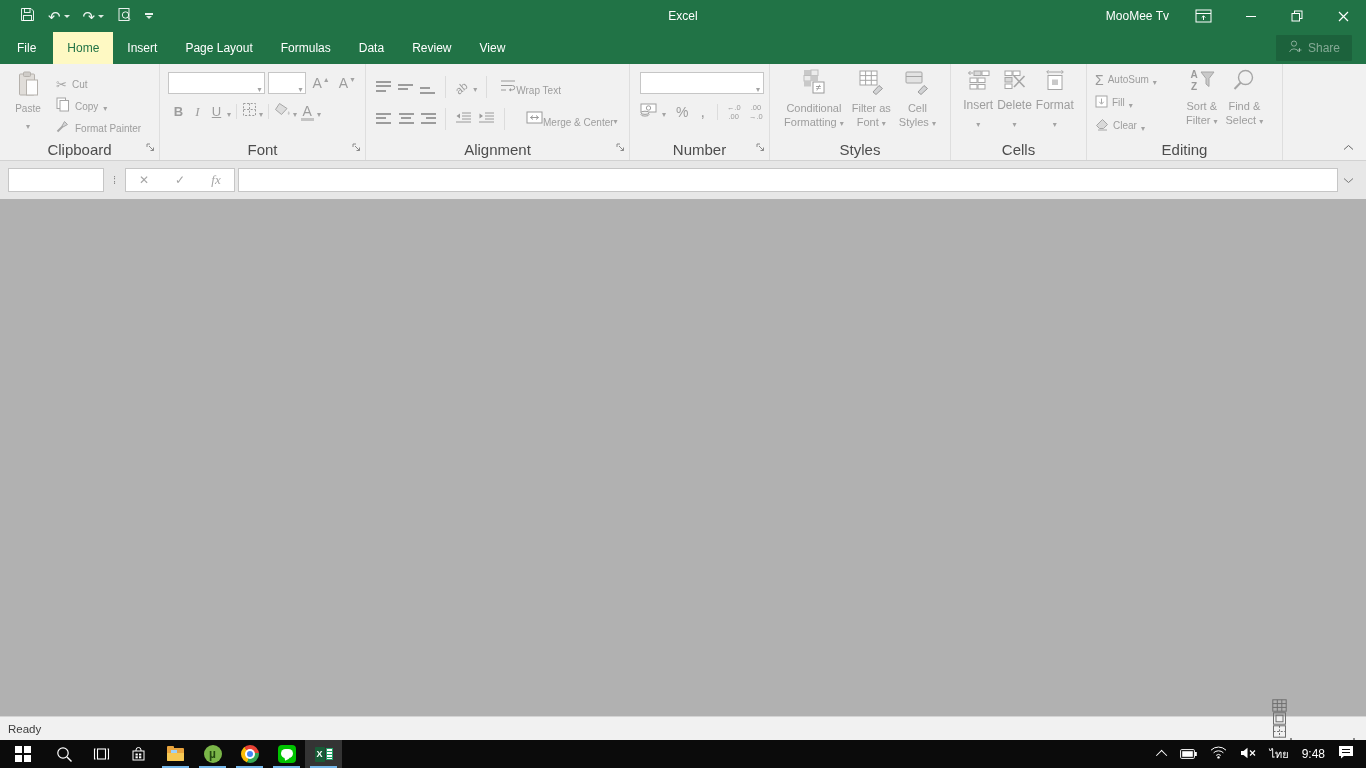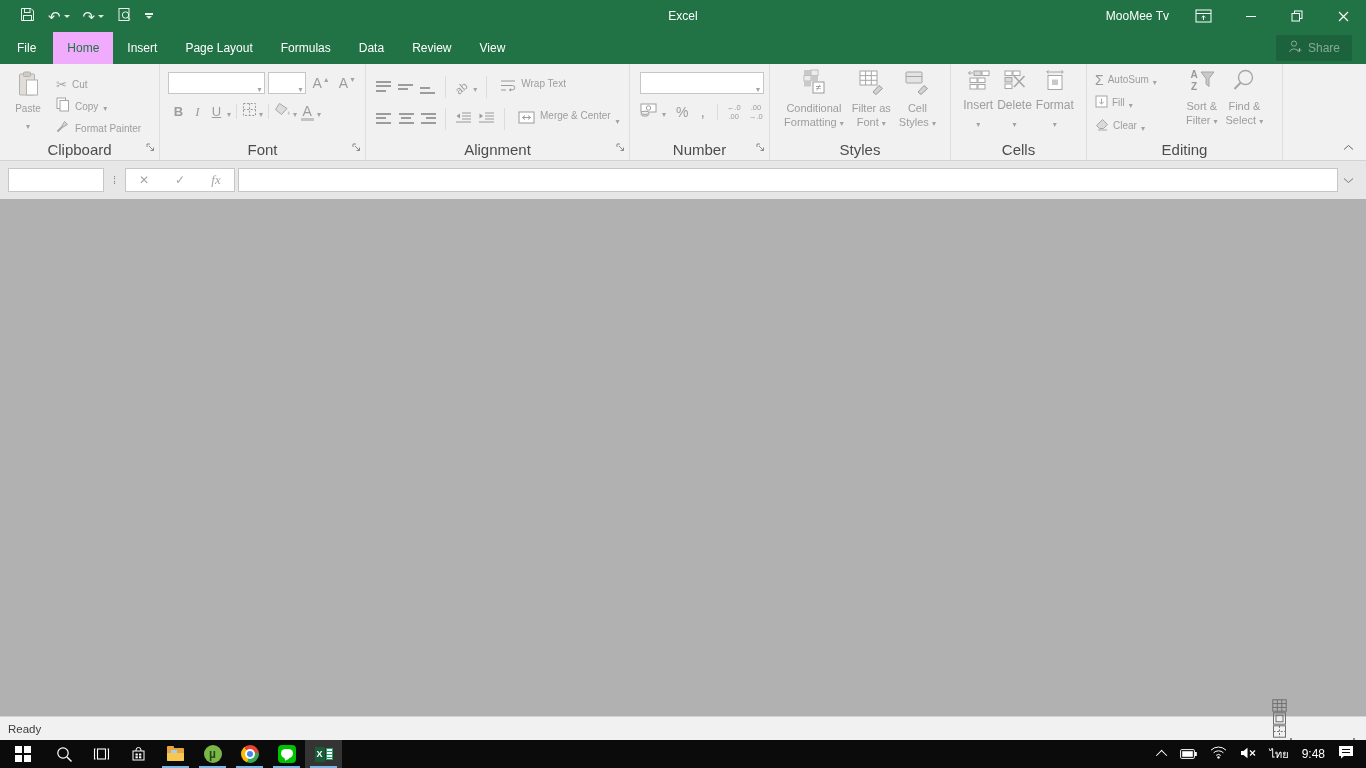--- a/index.html
+++ b/index.html
@@ -19,21 +19,21 @@
   .tb-right { margin-left:auto; display:flex; align-items:center; height:32px; z-index:2; }
   .tb-user { font-size:12px; margin-right:26px; }
   .tb-ribbonopts { margin-right:16px; display:flex; align-items:center; }
   .winbtn { width:46px; height:32px; display:flex; align-items:center; justify-content:center; }
   .min-glyph { width:10px; height:1px; background:#fff; }
 
   
   #tabrow { top:32px; height:32px; background:#217346; display:flex; align-items:stretch; }
   .rtab { padding:0 14px; display:flex; align-items:center; font-size:12px; color:#fff; }
   .rtab.file { padding:0 17px; }
-  .rtab.active { background:#f0abfc; color:#217346; }
+  .rtab.active { background:#fef9c3; color:#217346; }
   .tellme { display:flex; align-items:center; gap:7px; margin-left:19px; font-size:12px; color:#fff; }
   .share-btn { margin-left:auto; margin-right:14px; align-self:center; height:26px; padding:0 12px;
     background:rgba(0,0,0,.14); display:flex; align-items:center; gap:6px;
     color:rgba(255,255,255,.45); font-size:12px; border-radius:1px; }
 
   
   #ribbon { top:64px; height:97px; background:#f1f1f1; border-bottom:1px solid #d2d2d2; display:flex; }
   .rgroup { position:relative; border-right:1px solid #dedede; height:96px; padding:4px 4px 18px 4px; }
   .glabel { position:absolute; bottom:2px; left:0; right:0; text-align:center; font-size:15px; color:#4d4d4d; }
   .launcher { position:absolute; right:4px; bottom:4px; }
@@ -67,21 +67,21 @@
 
   
   .g-align { width:264px; display:flex; flex-direction:column; }
   .arow { display:flex; align-items:center; gap:6px; padding:6px 2px 0 6px; height:32px; }
   .lines { width:16px; height:13px; display:flex; flex-direction:column; gap:2.5px; }
   .lines i { display:block; height:2px; background:#9c9c9c; }
   .l-top { justify-content:flex-start; } .l-mid { justify-content:center; } .l-bot { justify-content:flex-end; }
   .w-full { width:15px; } .w-mid { width:10px; }
   .al-left i { align-self:flex-start; } .al-center i { align-self:center; } .al-right i { align-self:flex-end; }
   .ab-rot { display:inline-block; transform:rotate(-40deg); color:#9d9d9d; font-size:11px; }
-  .lblbtn { display:flex; align-items:flex-start; gap:5px; }
+  .lblbtn { display:flex; align-items:flex-end; }
 
   
   .g-num { width:140px; display:flex; flex-direction:column; }
   .numcombo { margin:4px 6px 0 6px; width:124px; }
   .nrow { display:flex; align-items:center; gap:4px; padding:8px 0 0 6px; }
   .pct { font-size:14px; color:#9d9d9d; } .comma { font-size:16px; color:#9d9d9d; line-height:8px; }
   .decbtn { display:flex; flex-direction:column; align-items:center; font-size:7.5px; color:#9d9d9d; line-height:1.25; width:24px; }
 
   
   .g-styles { width:181px; display:flex; padding-top:5px; justify-content:center; gap:2px; }
@@ -392,21 +392,21 @@
               <path d="M5 2.5 L1.5 5 L5 7.5" fill="#9a9a9a"></path>
             </svg>
         </span>
         <span>
           <svg width="17" height="13" viewBox="0 0 17 13">
               <path d="M7 2 H16 M7 5 H16 M7 8 H16 M1 11 H16" stroke="#9a9a9a"></path>
               <path d="M1.5 2.5 L5 5 L1.5 7.5" fill="#9a9a9a"></path>
             </svg>
         </span>
         <span class="vsep"></span>
-        <span class="lblbtn" style="margin-left:4px;">
+        <span class="lblbtn" style="margin-left:12px;">
           <span>
             <svg width="17" height="13" viewBox="0 0 17 13">
                 <rect x="1" y="1" width="15" height="11" fill="#fff" stroke="#9a9a9a"></rect>
                 <path d="M4.5 6.5 H12.5" stroke="#9a9a9a"></path>
                 <path d="M7 4.5 L4.5 6.5 L7 8.5 M10 4.5 L12.5 6.5 L10 8.5" fill="none" stroke="#9a9a9a"></path>
               </svg>
           </span>
           <span class="dtx">Merge &amp; Center</span>
           <span class="car"></span>
         </span>

